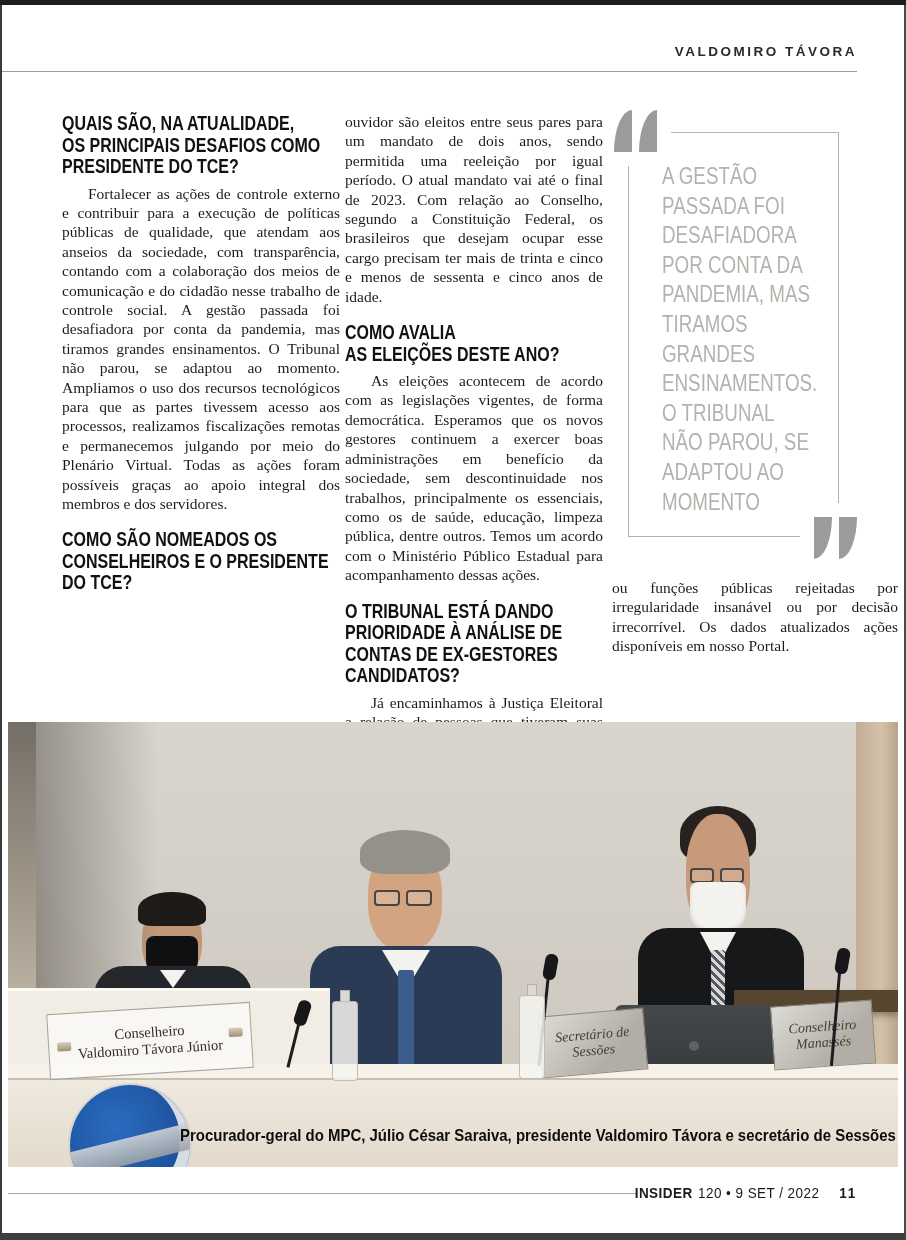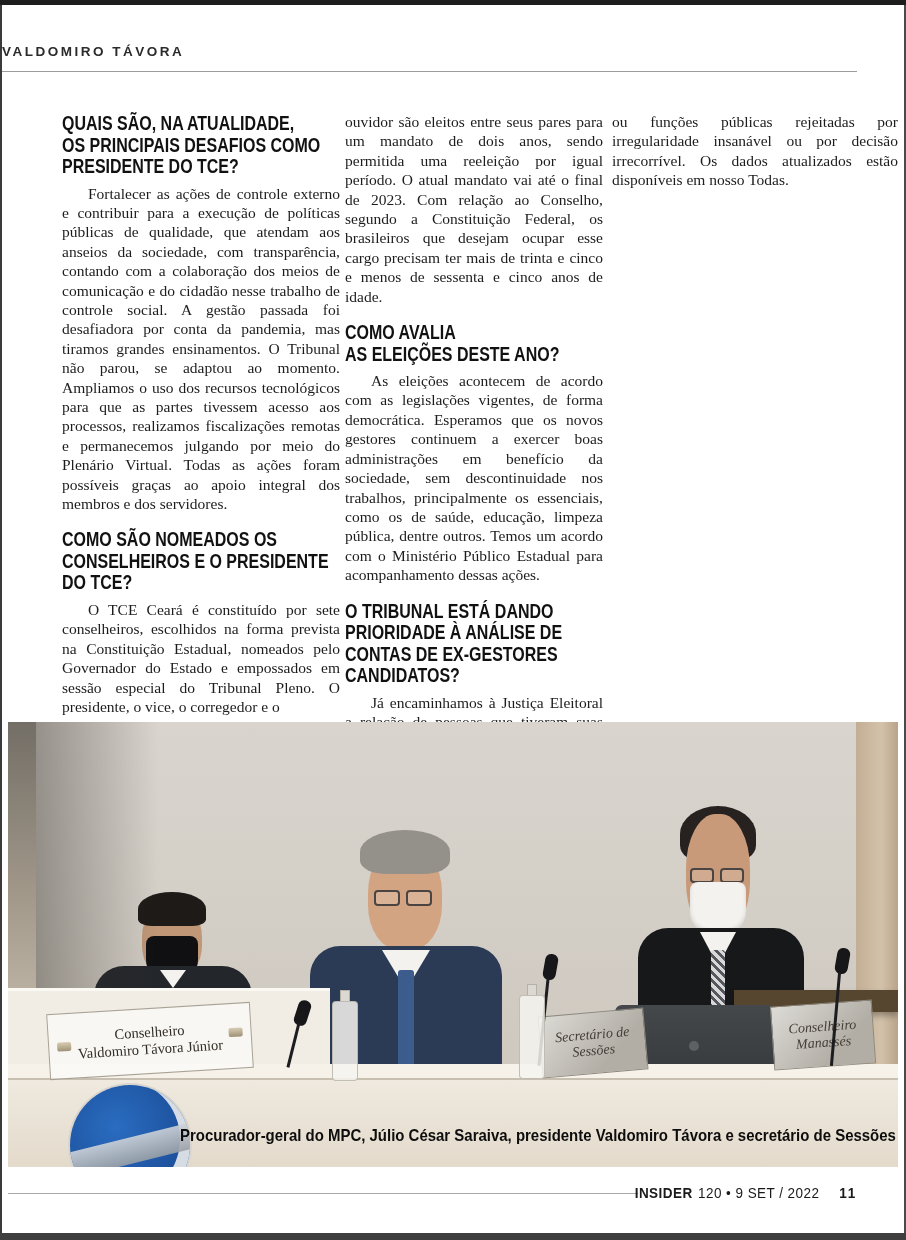--- a/index.html
+++ b/index.html
@@ -10,21 +10,21 @@
     font-family:"Liberation Serif", serif; color:#1a1a1a;
   }
   
   .bar-top { position:absolute; left:0; top:0; width:906px; height:5px; background:#1d1d1d; }
   .bar-bottom { position:absolute; left:0; bottom:0; width:906px; height:7px; background:#3f3f3f; }
   .border-left { position:absolute; left:0; top:5px; bottom:7px; width:2px; background:#3a3a3a; }
   .border-right { position:absolute; right:0; top:5px; bottom:7px; width:2px; background:#4a4a4a; }
 
   
   .kicker {
-    position:absolute; left:2px; top:44px; width:855px; text-align:left;
+    position:absolute; left:2px; top:44px; width:855px; text-align:right;
     font-family:"Liberation Sans", sans-serif; font-weight:700; font-size:13.5px;
     letter-spacing:2.5px; color:#2b2b2b;
   }
   .kicker-rule { position:absolute; left:2px; top:71px; width:855px; height:1px; background:#9c9c9c; }
 
   
   .col { position:absolute; top:112px; height:616px; }
   .col1 { left:62px;  width:278px; }
   .col2 { left:345px; width:258px; }
   .col3 { left:612px; width:286px; }
@@ -156,37 +156,59 @@
   <div class="kicker-rule"></div>
 
   <div class="col col1">
     <h2 class="q">QUAIS SÃO, NA ATUALIDADE,
 OS PRINCIPAIS DESAFIOS COMO
 PRESIDENTE DO TCE?</h2>
     <p class="indent">Fortalecer as ações de controle externo e contribuir para a execução de políticas públicas de qualidade, que atendam aos anseios da sociedade, com transparência, contando com a colaboração dos meios de comunicação e do cidadão nesse trabalho de controle social. A gestão passada foi desafiadora por conta da pandemia, mas tiramos grandes ensinamentos. O Tribunal não parou, se adaptou ao momento. Ampliamos o uso dos recursos tecnológicos para que as partes tivessem acesso aos processos, realizamos fiscalizações remotas e permanecemos julgando por meio do Plenário Virtual. Todas as ações foram possíveis graças ao apoio integral dos membros e dos servidores.</p>
     <h2 class="q">COMO SÃO NOMEADOS OS
 CONSELHEIROS E O PRESIDENTE
 DO TCE?</h2>
-    <p class="indent">O TCE Ceará é constituído por sete conselheiros, escolhidos na forma prevista na Constituição Estadual, nomeados pelo Governador do Estado e empossados em sessão especial do Tribunal Pleno. O presidente, o vice, o corregedor e o</p>
   </div>
 
   <div class="col col2">
     <p>ouvidor são eleitos entre seus pares para um mandato de dois anos, sendo permitida uma reeleição por igual período. O atual mandato vai até o final de 2023. Com relação ao Conselho, segundo a Constituição Federal, os brasileiros que desejam ocupar esse cargo precisam ter mais de trinta e cinco e menos de sessenta e cinco anos de idade.</p>
     <h2 class="q">COMO AVALIA
 AS ELEIÇÕES DESTE ANO?</h2>
     <p class="indent">As eleições acontecem de acordo com as legislações vigentes, de forma democrática. Esperamos que os novos gestores continuem a exercer boas administrações em benefício da sociedade, sem descontinuidade nos trabalhos, principalmente os essenciais, como os de saúde, educação, limpeza pública, dentre outros. Temos um acordo com o Ministério Público Estadual para acompanhamento dessas ações.</p>
     <h2 class="q">O TRIBUNAL ESTÁ DANDO
 PRIORIDADE À ANÁLISE DE
 CONTAS DE EX-GESTORES
 CANDIDATOS?</h2>
     <p class="indent">Já encaminhamos à Justiça Eleitoral a relação de pessoas que tiveram suas contas relativas ao exercício de cargos</p>
   </div>
 
   <div class="col col3">
-    <p>ou funções públicas rejeitadas por irregularidade insanável ou por decisão irrecorrível. Os dados atualizados estão disponíveis em nosso Todas.</p>
+    <div class="pq-wrap">
+      <div class="pq-box">
+        <div class="q-mark q-open">
+          <div class="c"></div>
+          <div class="c"></div>
+        </div>
+        <div class="pq-text">A GESTÃO
+PASSADA FOI
+DESAFIADORA
+POR CONTA DA
+PANDEMIA, MAS
+TIRAMOS GRANDES
+ENSINAMENTOS.
+O TRIBUNAL
+NÃO PAROU, SE
+ADAPTOU AO
+MOMENTO</div>
+        <div class="q-mark q-close">
+          <div class="c"></div>
+          <div class="c"></div>
+        </div>
+      </div>
+    </div>
+    <p>ou funções públicas rejeitadas por irregularidade insanável ou por decisão irrecorrível. Os dados atualizados ações disponíveis em nosso Portal.</p>
   </div>
 
   <div class="photo">
     <div class="ph shadow-left"></div>
     <div class="ph pillar-left"></div>
     <div class="ph pillar-right"></div>
     <div class="ph shelf-right"></div>
 
     <div class="figure">
       <div class="face" style="left:134px; top:180px; width:60px; height:76px; background:#c09878;"></div>

